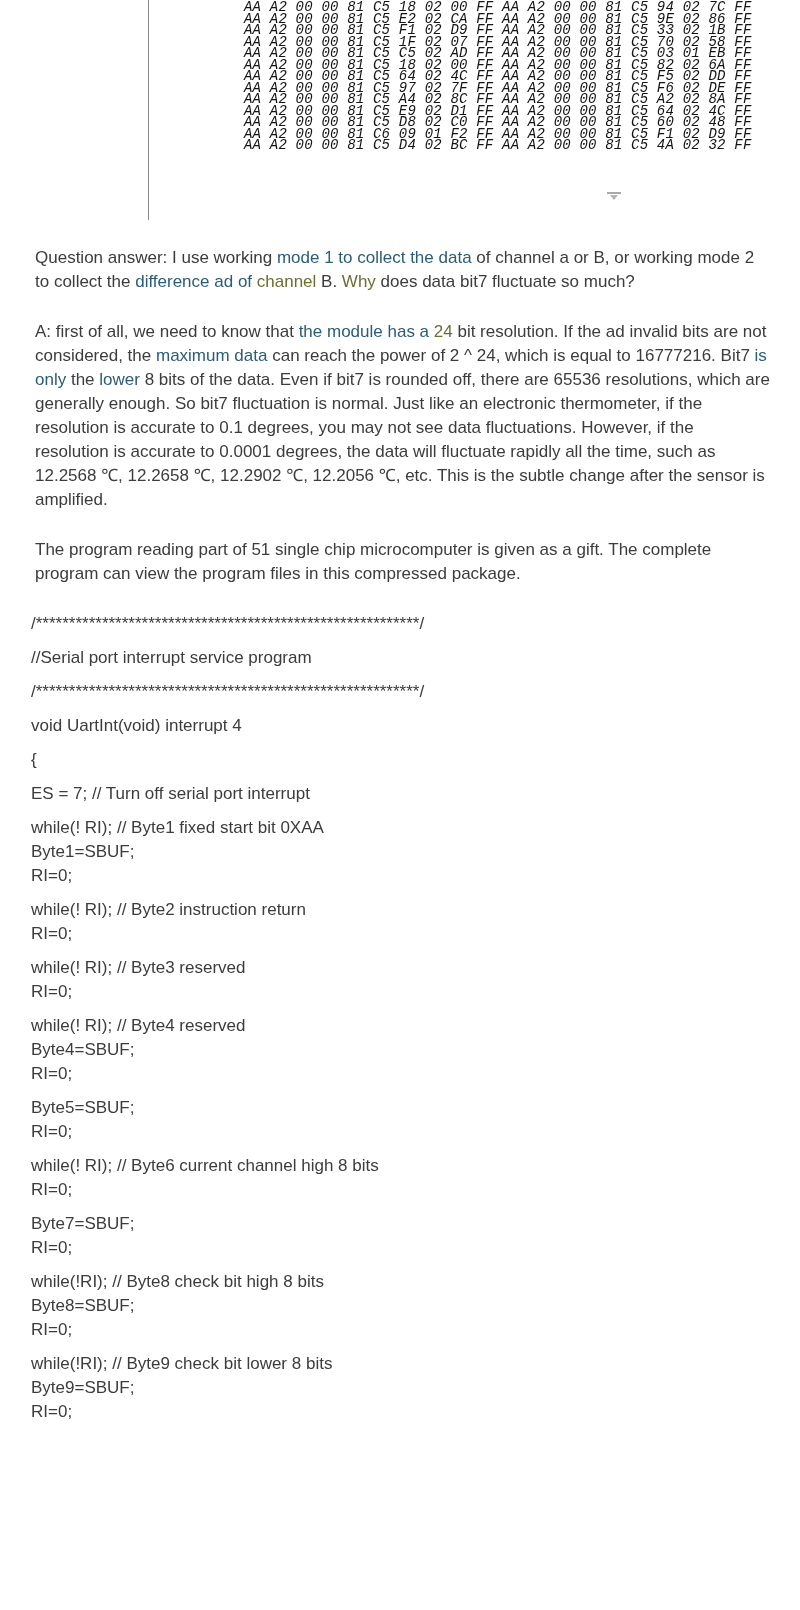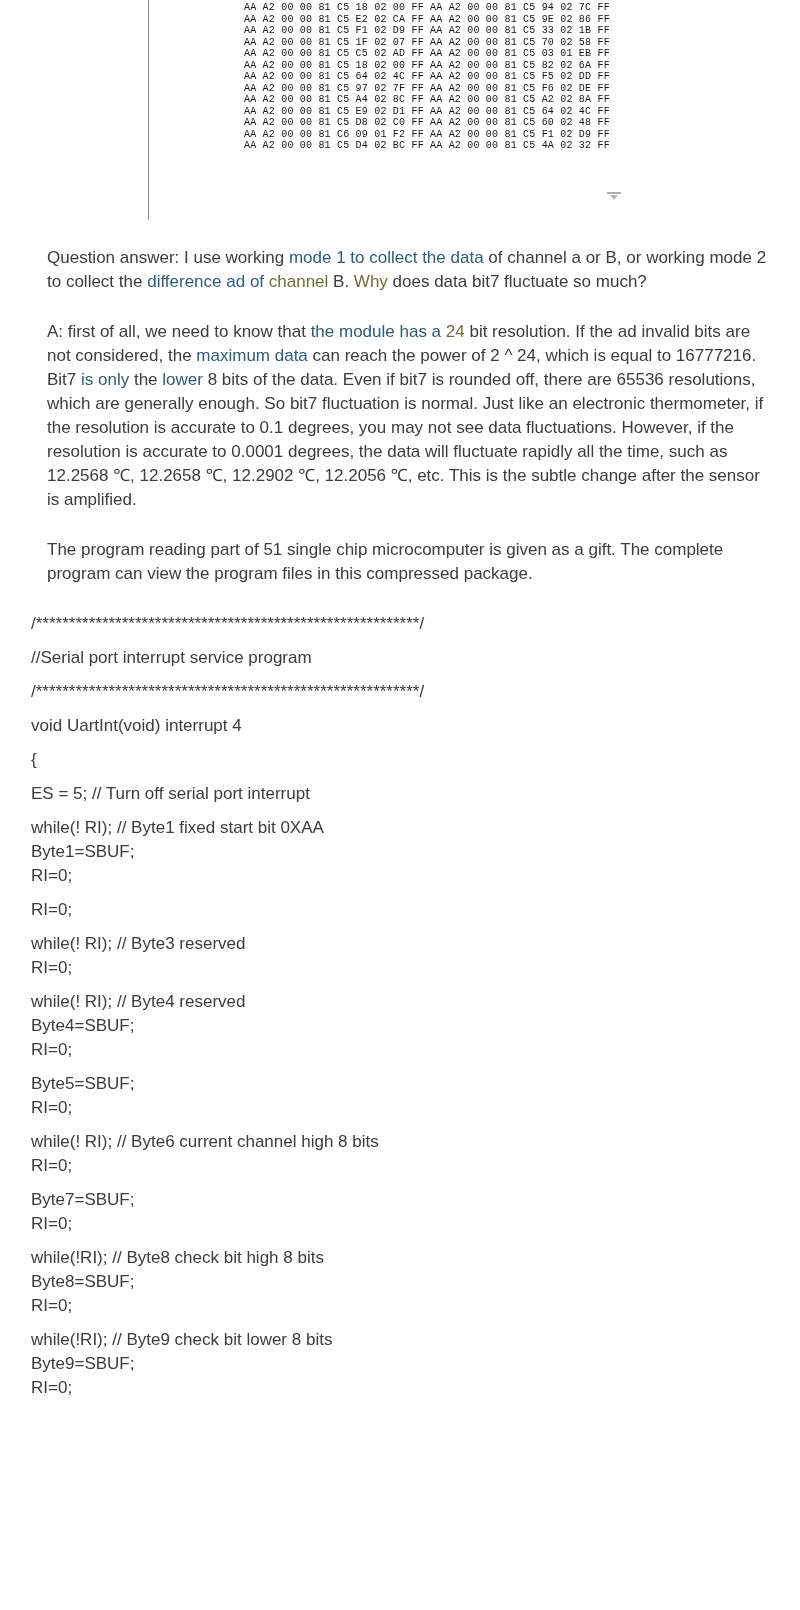--- a/index.html
+++ b/index.html
@@ -11,34 +11,34 @@
     position:relative; width:800px; height:1610px; overflow:hidden;
     background:var(--bg); margin:0 auto;
     font-family:"Liberation Sans", sans-serif; color:var(--body);
   }
   
   .vrule{position:absolute; left:148px; top:0; width:1px; height:220px; background:var(--rule);}
   
   .hex{
     position:absolute; left:244px; top:2px;
     font-family:"Liberation Mono", monospace;
-    font-size:10px; line-height:11.5px; letter-spacing:.2px;
-    color:var(--hex); white-space:pre;
+    font-size:14px; line-height:11.5px; letter-spacing:.2px;
+    color:var(--hex); white-space:pre;font-style:italic;
   }
   .hex .hex-line{height:11.5px;}
   
   .caret{position:absolute; left:606px; top:192px; width:16px;}
   .caret-bar{width:14px; height:2px; background:#a9a9a9; margin:0 auto;}
   .caret-tri{width:0; height:0; margin:1px auto 0; border:4px solid transparent; border-top:5px solid #b5b5b5; border-bottom:none;}
   
   .content{
     position:absolute; left:31px; top:246px; width:740px;
     font-size:17px; line-height:24px;
   }
-  .content p{margin:0 0 26px 16px;}
+  .content p{margin:0 0 26px 4px;}
   .c-b{color:var(--body);} .c-u{color:var(--blue);} .c-o{color:var(--olive);}
   .code-block{margin:0 0 10px 0;}
   .code-line{line-height:24px; white-space:pre-wrap;}
 </style>
 </head>
 <body>
 
 <div class="page">
   <div class="vrule"></div>
   <div class="hex" id="hex-dump"><div class="hex-line">AA A2 00 00 81 C5 18 02 00 FF AA A2 00 00 81 C5 94 02 7C FF</div><div class="hex-line">AA A2 00 00 81 C5 E2 02 CA FF AA A2 00 00 81 C5 9E 02 86 FF</div><div class="hex-line">AA A2 00 00 81 C5 F1 02 D9 FF AA A2 00 00 81 C5 33 02 1B FF</div><div class="hex-line">AA A2 00 00 81 C5 1F 02 07 FF AA A2 00 00 81 C5 70 02 58 FF</div><div class="hex-line">AA A2 00 00 81 C5 C5 02 AD FF AA A2 00 00 81 C5 03 01 EB FF</div><div class="hex-line">AA A2 00 00 81 C5 18 02 00 FF AA A2 00 00 81 C5 82 02 6A FF</div><div class="hex-line">AA A2 00 00 81 C5 64 02 4C FF AA A2 00 00 81 C5 F5 02 DD FF</div><div class="hex-line">AA A2 00 00 81 C5 97 02 7F FF AA A2 00 00 81 C5 F6 02 DE FF</div><div class="hex-line">AA A2 00 00 81 C5 A4 02 8C FF AA A2 00 00 81 C5 A2 02 8A FF</div><div class="hex-line">AA A2 00 00 81 C5 E9 02 D1 FF AA A2 00 00 81 C5 64 02 4C FF</div><div class="hex-line">AA A2 00 00 81 C5 D8 02 C0 FF AA A2 00 00 81 C5 60 02 48 FF</div><div class="hex-line">AA A2 00 00 81 C6 09 01 F2 FF AA A2 00 00 81 C5 F1 02 D9 FF</div><div class="hex-line">AA A2 00 00 81 C5 D4 02 BC FF AA A2 00 00 81 C5 4A 02 32 FF</div></div>
@@ -62,28 +62,29 @@
         <div class="code-block">
           <div class="code-line"><span class="c-b">/**********************************************************/</span></div>
         </div>
         <div class="code-block">
           <div class="code-line"><span class="c-b">void UartInt(void) interrupt 4</span></div>
         </div>
         <div class="code-block">
           <div class="code-line"><span class="c-b">{</span></div>
         </div>
         <div class="code-block">
-          <div class="code-line"><span class="c-b">ES = 5; // Turn off serial port interrupt</span></div>
+          <div class="code-line"><span class="c-b">ES = 7; // Turn off serial port interrupt</span></div>
         </div>
         <div class="code-block">
           <div class="code-line"><span class="c-b">while(! RI); // Byte1 fixed start bit 0XAA</span></div>
           <div class="code-line"><span class="c-b">Byte1=SBUF;</span></div>
           <div class="code-line"><span class="c-b">RI=0;</span></div>
         </div>
         <div class="code-block">
+          <div class="code-line"><span class="c-b">while(! RI); // Byte2 instruction return</span></div>
           <div class="code-line"><span class="c-b">RI=0;</span></div>
         </div>
         <div class="code-block">
           <div class="code-line"><span class="c-b">while(! RI); // Byte3 reserved</span></div>
           <div class="code-line"><span class="c-b">RI=0;</span></div>
         </div>
         <div class="code-block">
           <div class="code-line"><span class="c-b">while(! RI); // Byte4 reserved</span></div>
           <div class="code-line"><span class="c-b">Byte4=SBUF;</span></div>
           <div class="code-line"><span class="c-b">RI=0;</span></div>

